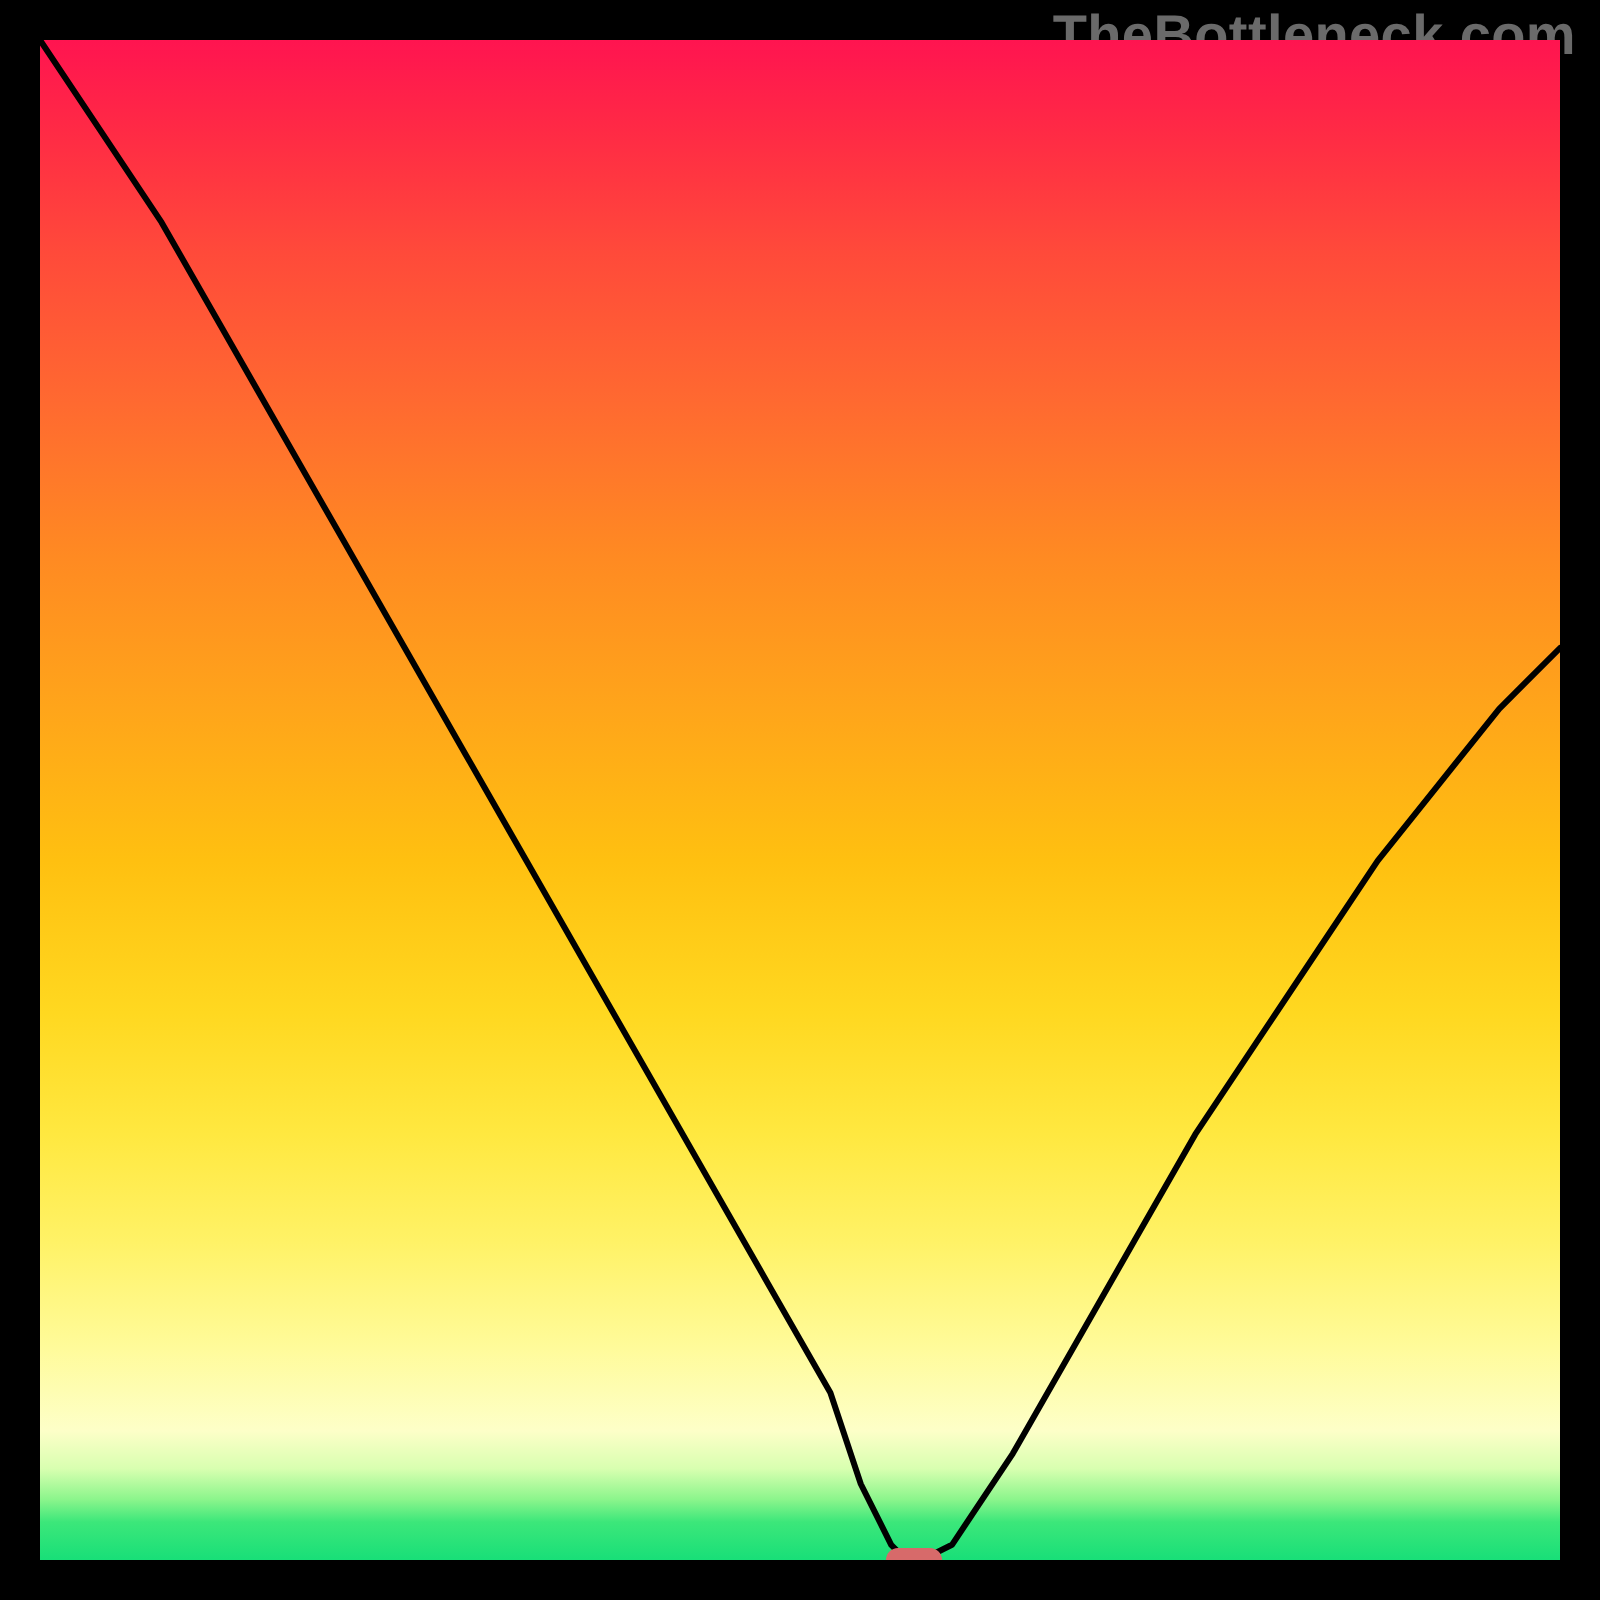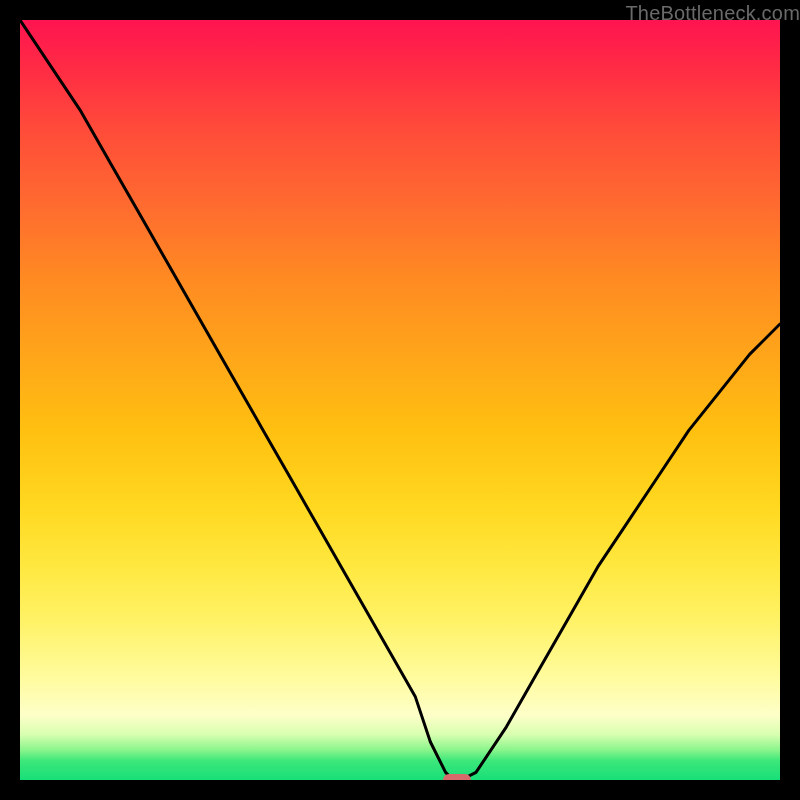--- a/index.html
+++ b/index.html
@@ -39,24 +39,24 @@
       #fdffc8 91.5%,
       #d8ffb0 94%,
       #8cf58c 96%,
       #3ce77a 97.5%,
       #18df78 100%
     );
   }
   .watermark {
     position: absolute;
     top: 2px;
-    right: 0;
+    right: 12px;
     color: #6a6a6a;
-    font-size: 20px;
-    font-weight: 400;
+    font-size: 28px;
+    font-weight: 700;
     letter-spacing: 0.2px;
     user-select: none;
   }
   svg.curve {
     position: absolute;
     left: 0;
     top: 0;
     width: 760px;
     height: 760px;
     pointer-events: none;

